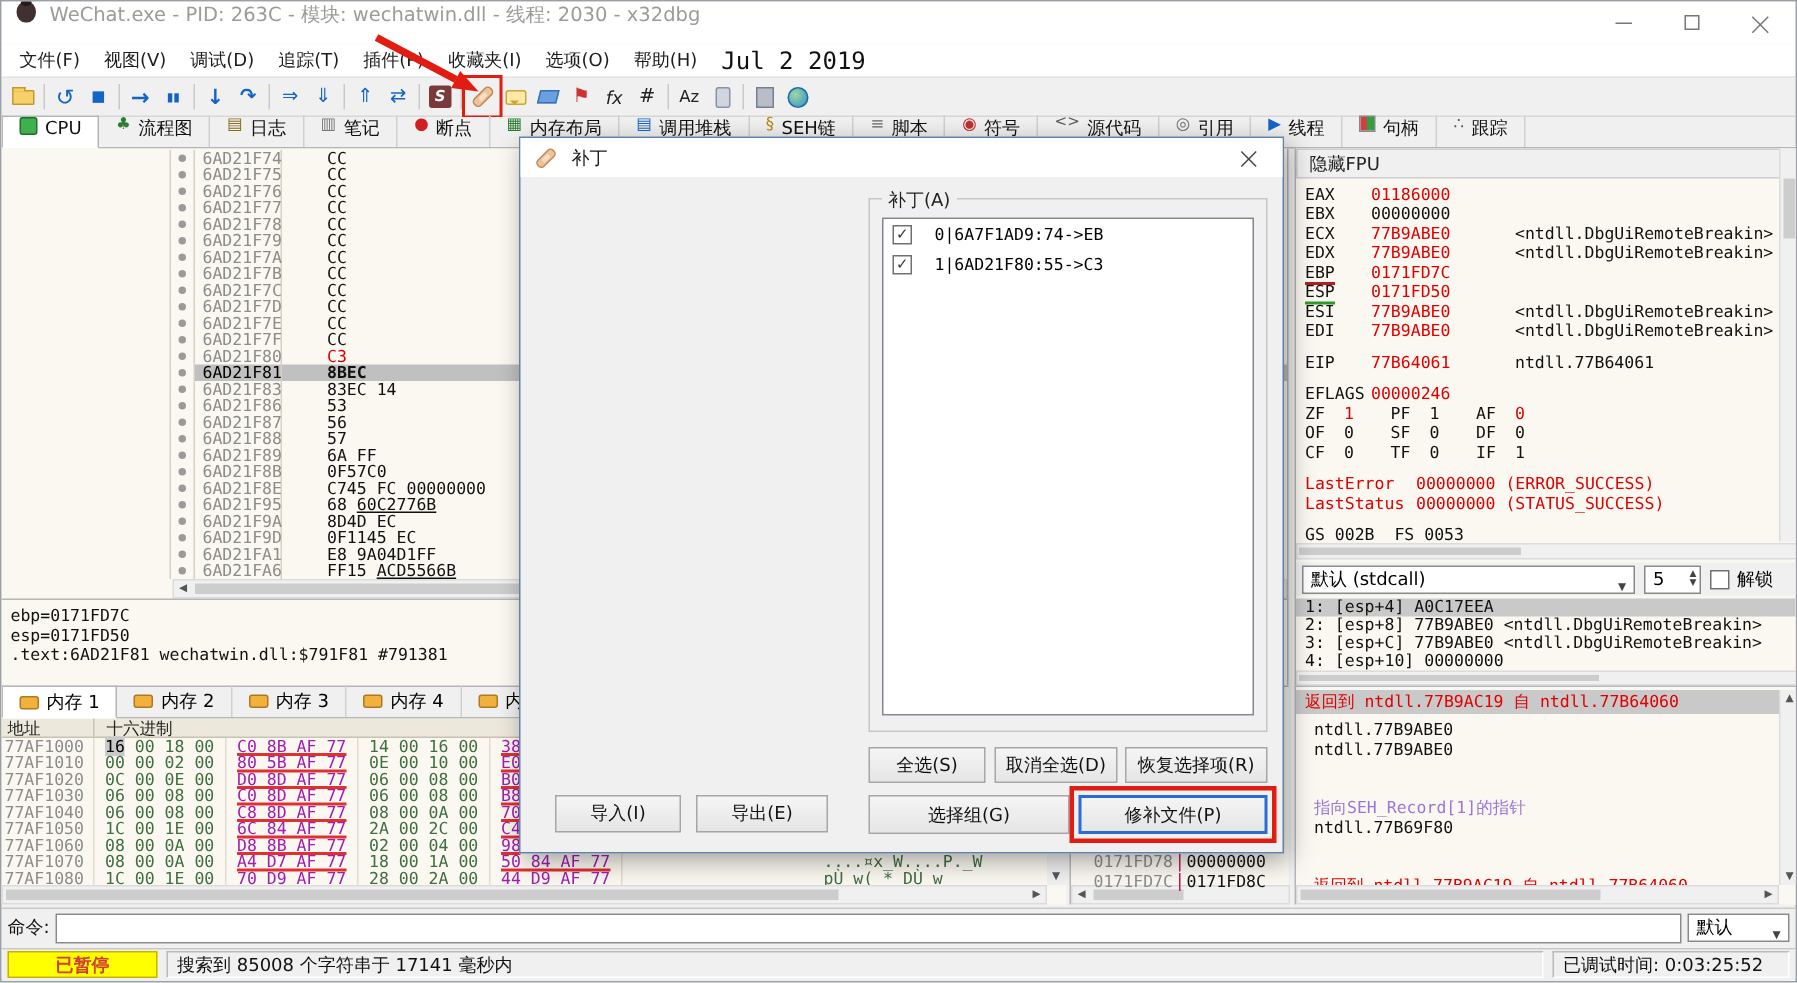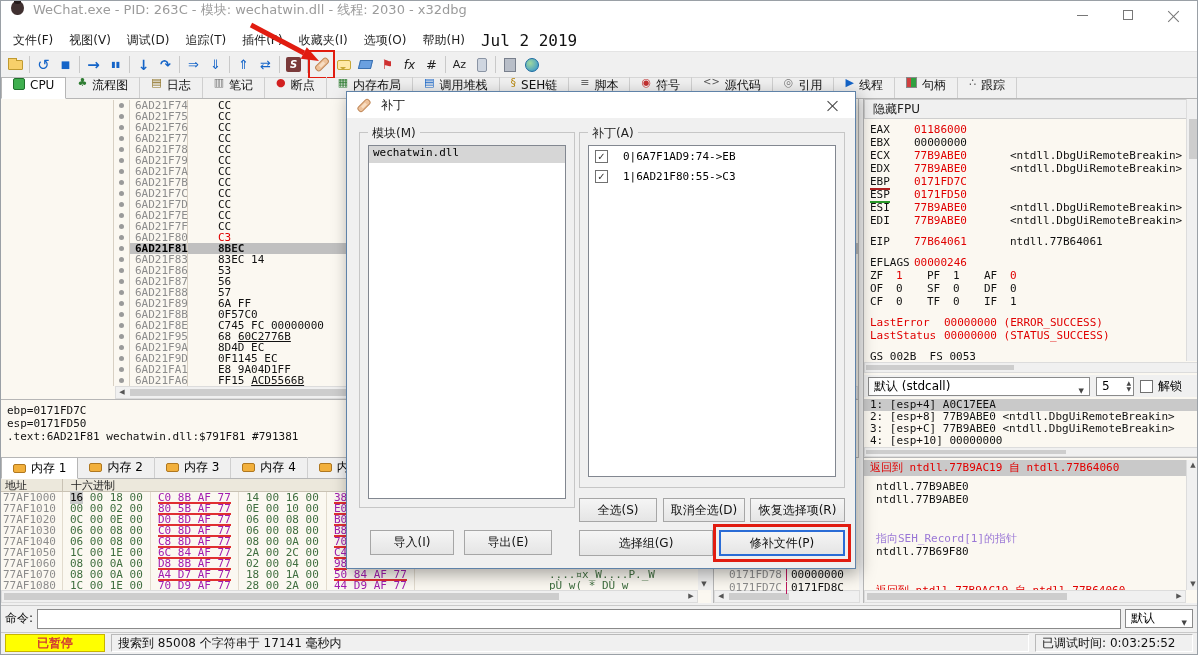--- a/index.html
+++ b/index.html
@@ -51,21 +51,21 @@
 
   
   .disasm{position:absolute;left:0;top:98px;width:858px;height:300px;background:#fbf8f1;border-right:1px solid #b6b6b6}
   #disasm-rows{position:absolute;left:0;top:1px;right:0}
   .drow{display:flex;height:11px;font:11px/11px "DejaVu Sans Mono",monospace;white-space:pre}
   .dcol-gutter{width:113px;border-right:1px solid #d8d0c3;flex:0 0 auto}
   .dcol-dot{width:16px;border-right:1px solid #d8d0c3;flex:0 0 auto;display:flex;align-items:center;justify-content:center}
   .dot{display:inline-block;width:5px;height:5px;border-radius:50%;background:#9a9a9a}
   .dcol-addr{width:58px;padding-left:5px;color:#8c8c8c;border-right:1px solid #d8d0c3;flex:0 0 auto}
   .dcol-bytes{flex:1;padding-left:30px;color:#111}
-  .drow.sel .dcol-addr{background:#c0c0c0;color:#000;font-weight:bold}
+  .drow.sel .dcol-addr{background:#c0c0c0;color:#000;font-weight:normal}
   .drow.sel .dcol-bytes{background:#c0c0c0;font-weight:bold}
   .red{color:#e00000}
   .uline{text-decoration:underline}
 
   
   .sb{position:absolute;background:#f0f0f0;border:1px solid #dcdcdc}
   .sb .ar{position:absolute;color:#555;font-size:7px;line-height:11px;width:12px;text-align:center;top:0}
   .sb .thumb{position:absolute;background:#cdcdcd}
   .disasm-hscroll{left:114px;right:0;bottom:0;height:13px}
   .disasm-hscroll .thumb{left:14px;width:470px;top:2px;bottom:2px}
@@ -532,26 +532,20 @@
   </div>
 
   <div class="dialog">
     <div class="dlg-title">
       <i class="ic-bandaid"></i>
       <span class="dlg-title-text">补丁</span>
       <span class="dlg-close">
           <i class="gl-x"></i>
         </span>
     </div>
-    <div class="group g-module">
-      <span class="group-label">模块(M)</span>
-      <div class="list l-module" id="mod-list">
-          <div class="mitem sel">wechatwin.dll</div>
-        </div>
-    </div>
     <div class="group g-patch">
       <span class="group-label">补丁(A)</span>
       <div class="list l-patch" id="patch-list">
           <div class="prow">
             <span class="pcb">✓</span>
             <span class="plabel">0|6A7F1AD9:74-&gt;EB</span>
           </div>
           <div class="prow">
             <span class="pcb">✓</span>
             <span class="plabel">1|6AD21F80:55-&gt;C3</span>

